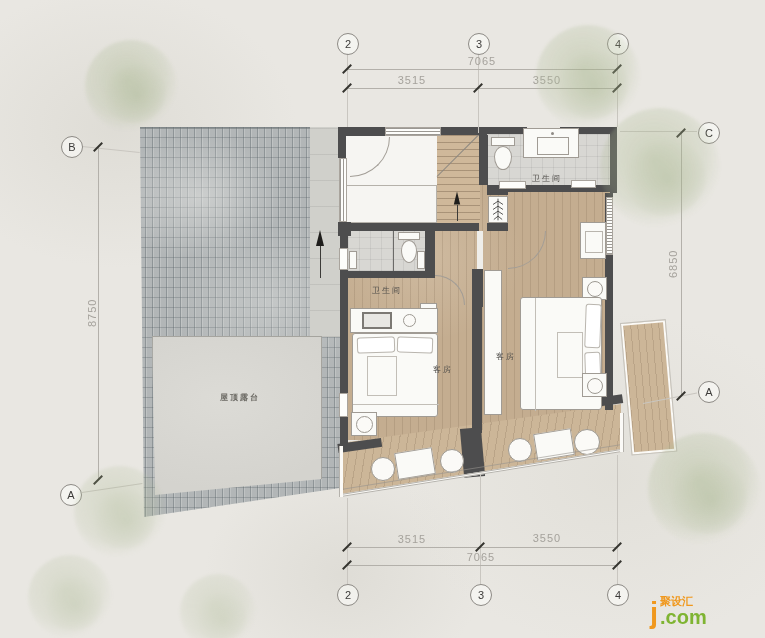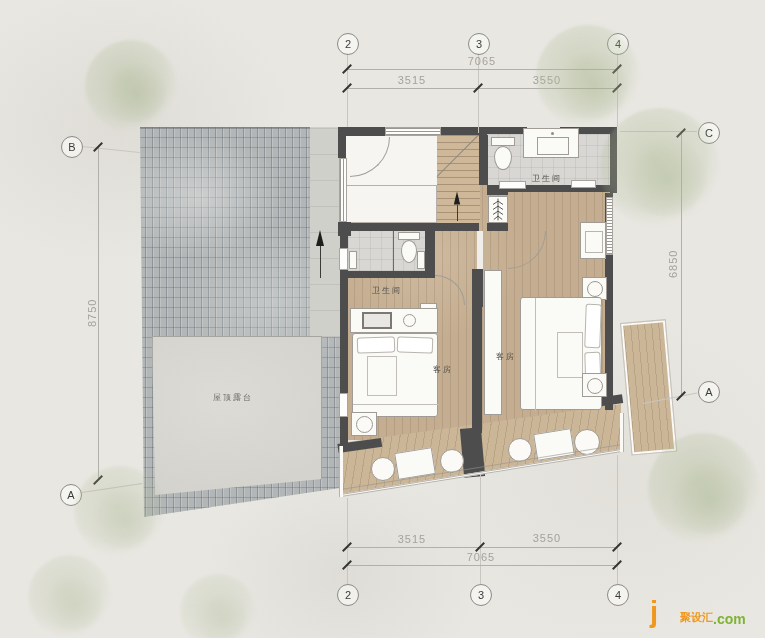--- a/index.html
+++ b/index.html
@@ -53,37 +53,37 @@
   .terrace{background-color:#d4d3ce;box-shadow:inset 0 0 0 1px rgba(140,138,132,.65);
     background-image:radial-gradient(180px 120px at 40% 40%, rgba(228,227,222,.5), rgba(0,0,0,0) 75%);}
   .circle{border:1px solid #9d9992;border-radius:50%;background:#fbfaf7;box-sizing:border-box;}
   .rail{background:#fbfaf7;border-top:1px solid #b5b2ac;border-bottom:1px solid #b5b2ac;box-sizing:border-box;}
   .tri-up{width:0;height:0;border-left:4px solid transparent;border-right:4px solid transparent;border-bottom:16px solid #1f1e1c;}
   .stem{background:#3c3b38;}
   
   .wm{display:flex;align-items:flex-end;gap:2px;}
   .wm-j{color:#f0981d;font-size:29px;font-weight:bold;}
   .wm-sheh{color:#7fb432;font-size:29px;font-weight:bold;letter-spacing:-1px;}
-  .wm-side{display:flex;flex-direction:row;line-height:1;padding-bottom:3px;margin-left:20px;}
+  .wm-side{display:flex;flex-direction:column;line-height:1;padding-bottom:3px;}
   .wm-cn{color:#f0981d;font-size:11px;font-weight:bold;}
-  .wm-com{color:#7fb432;font-size:14px;font-weight:bold;}
+  .wm-com{color:#7fb432;font-size:20px;font-weight:bold;}
 </style>
 </head>
 <body>
 
 <div id="stage">
   <div class="abs bgtex"></div>
 
   <div class="abs" style="left:138px;top:126px;width:204px;height:392px;clip-path:polygon(2px 1px,202px 1px,202px 362px,6px 391px);">
     <div class="tiles"></div>
     <div class="abs" style="left:2px;top:1px;width:200px;height:2px;background:rgba(110,116,119,.55);"></div>
     <div class="abs" style="left:172px;top:1px;width:30px;height:210px;background:#d0d0cb;background-image:repeating-linear-gradient(0deg, rgba(0,0,0,.07) 0 1px, rgba(0,0,0,0) 1px 26px);"></div>
     <div class="abs terrace" style="left:14px;top:210px;width:170px;height:160px;clip-path:polygon(0 0,170px 0,170px 143px,3px 159px);"></div>
   </div>
-  <div class="abs roomlabel" style="left:198px;top:392px;width:70px;color:#6b6963;">屋顶露台</div>
+  <div class="abs roomlabel" style="left:205px;top:392px;width:70px;color:#6b6963;font-weight:bold;">屋顶露台</div>
   <div class="abs tri-up" style="left:316px;top:230px;"></div>
   <div class="abs stem" style="left:320px;top:246px;width:1px;height:32px;"></div>
 
   <div class="abs wood" style="left:346px;top:135px;width:266px;height:305px;"></div>
   <div class="abs woodlt" style="left:340px;top:403px;width:282px;height:94px;clip-path:polygon(1px 40px,281px 1px,281px 49px,1px 93px);"></div>
   <div class="abs whiteroom" style="left:346px;top:135px;width:91px;height:50px;"></div>
   <div class="abs whiteroom" style="left:343px;top:185px;width:94px;height:38px;border:1px solid #b5b1aa;box-sizing:border-box;"></div>
   <div class="abs tilefloor" style="left:487px;top:133px;width:123px;height:57px;"></div>
   <div class="abs tilefloor" style="left:348px;top:231px;width:77px;height:40px;"></div>
 

